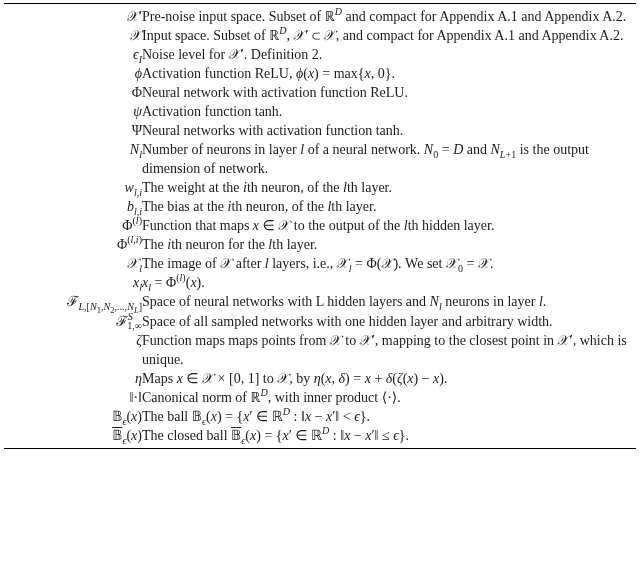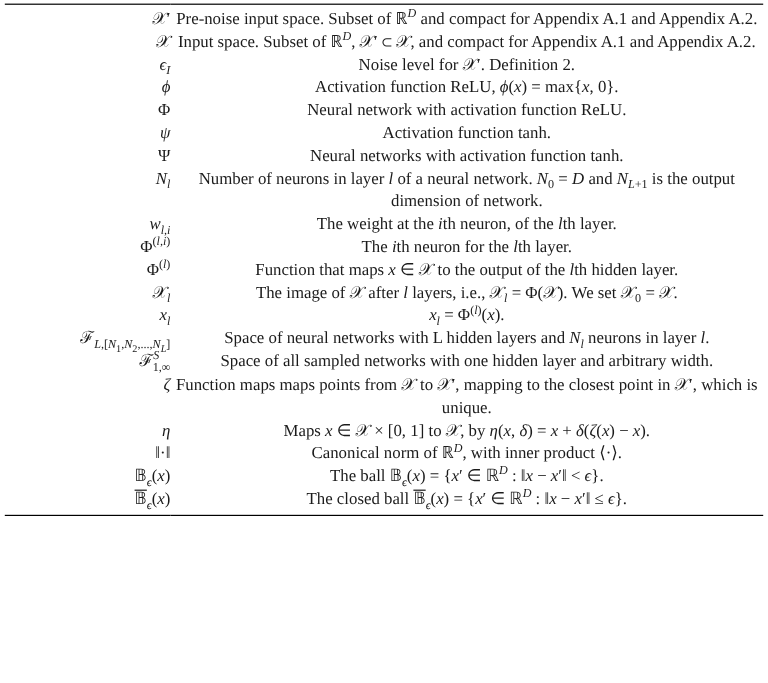--- a/index.html
+++ b/index.html
@@ -34,21 +34,21 @@
     padding: 0;
   }
   td.sym {
     text-align: right;
     white-space: nowrap;
     width: 138px;
     padding-right: 10px;
     padding-top: 0.5px;
   }
   td.desc {
-    text-align: center;
+    text-align: left;
     padding-right: 2px;
   }
   tr.row-first td { padding-top: 3px; }
   tr.row-last  td { padding-bottom: 3px; }
   sub, sup {
     font-size: 0.72em;
     line-height: 0;
   }
   sub sub, sub sup, sup sub, sup sup {
     font-size: 0.85em;
@@ -94,26 +94,30 @@
   </tr>
         <tr>
     <td class="sym"><i>N</i><sub><i>l</i></sub></td>
     <td class="desc">Number of neurons in layer <i>l</i> of a neural network. <i>N</i><sub>0</sub> = <i>D</i> and <i>N</i><sub><i>L</i>+1</sub> is the output dimension of network.</td>
   </tr>
         <tr>
     <td class="sym"><i>w</i><sub><i>l,i</i></sub></td>
     <td class="desc">The weight at the <i>i</i>th neuron, of the <i>l</i>th layer.</td>
   </tr>
         <tr>
-    <td class="sym">Φ<sup>(<i>l,i</i>)</sup></td>
-    <td class="desc">The <i>i</i>th neuron for the <i>l</i>th layer.</td>
+    <td class="sym"><i>b</i><sub><i>l,i</i></sub></td>
+    <td class="desc">The bias at the <i>i</i>th neuron, of the <i>l</i>th layer.</td>
   </tr>
         <tr>
     <td class="sym">Φ<sup>(<i>l</i>)</sup></td>
     <td class="desc">Function that maps <i>x</i> ∈ 𝒳 to the output of the <i>l</i>th hidden layer.</td>
+  </tr>
+        <tr>
+    <td class="sym">Φ<sup>(<i>l,i</i>)</sup></td>
+    <td class="desc">The <i>i</i>th neuron for the <i>l</i>th layer.</td>
   </tr>
         <tr>
     <td class="sym">𝒳<sub><i>l</i></sub></td>
     <td class="desc">The image of 𝒳 after <i>l</i> layers, i.e., 𝒳<sub><i>l</i></sub> = Φ(𝒳). We set 𝒳<sub>0</sub> = 𝒳.</td>
   </tr>
         <tr>
     <td class="sym"><i>x</i><sub><i>l</i></sub></td>
     <td class="desc"><i>x</i><sub><i>l</i></sub> = Φ<sup>(<i>l</i>)</sup>(<i>x</i>).</td>
   </tr>
         <tr>

